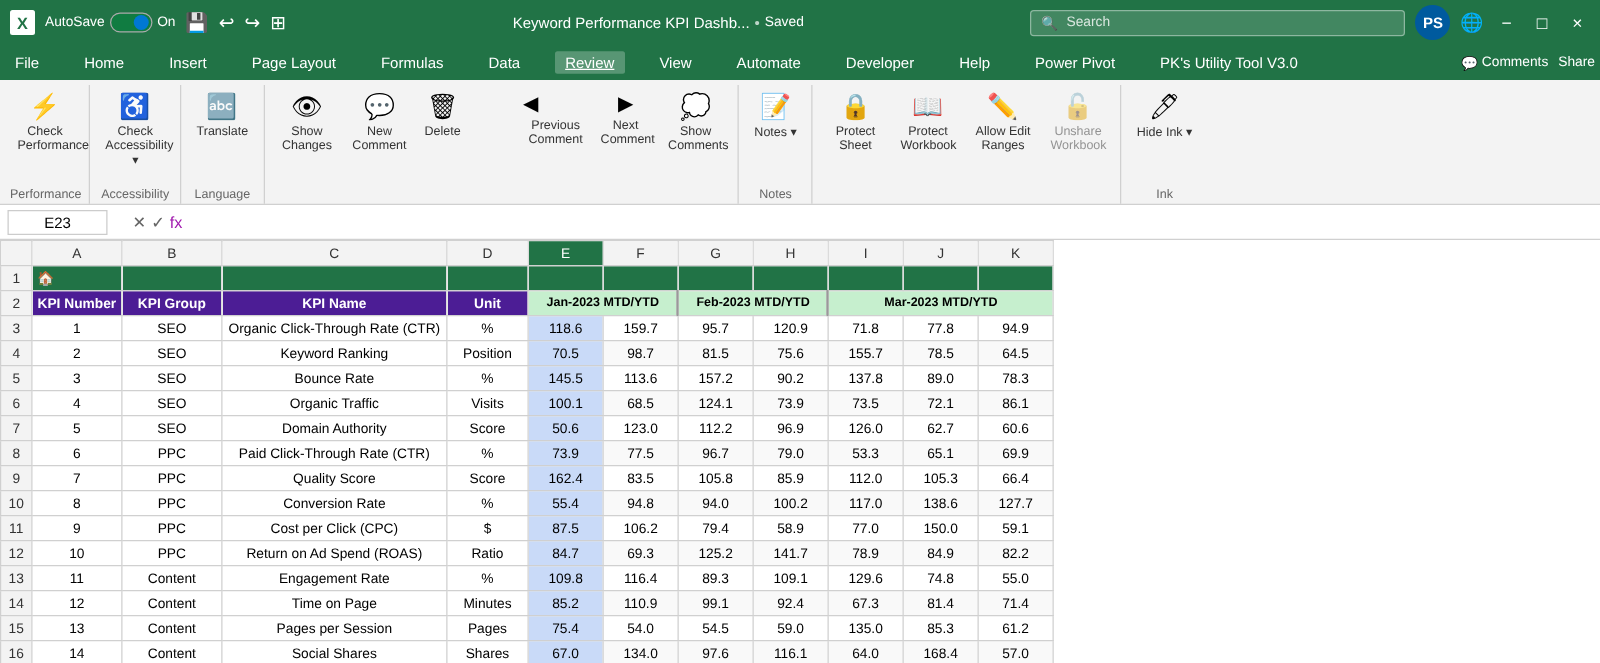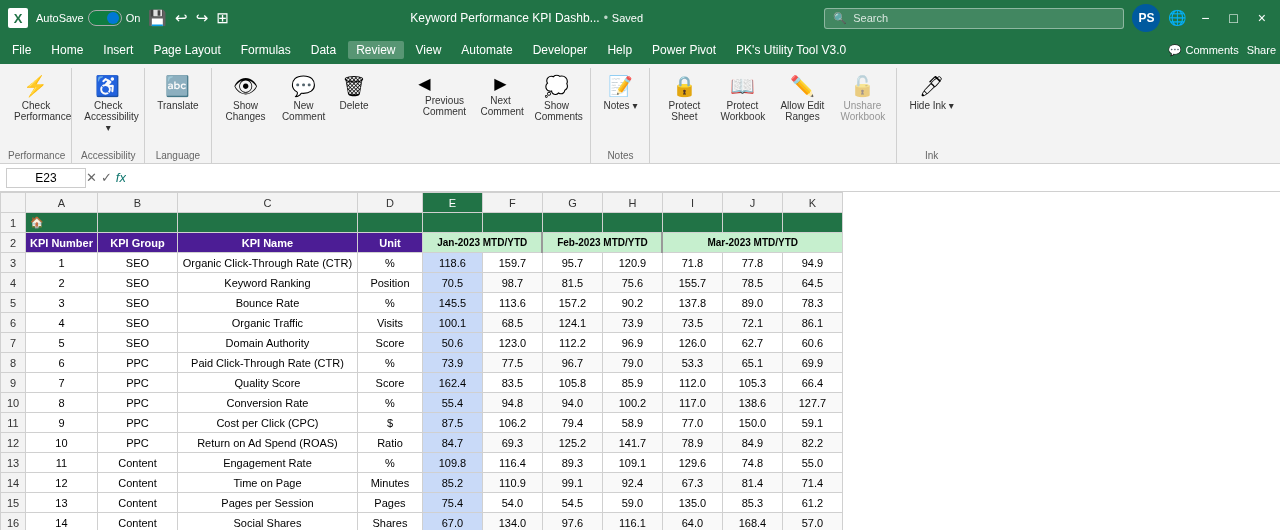--- a/index.html
+++ b/index.html
@@ -28,30 +28,30 @@
     .avatar { width: 28px; height: 28px; border-radius: 50%; background: #005a9e; display: flex; align-items: center; justify-content: center; color: white; font-size: 12px; font-weight: bold; }
     .win-btn { background: none; border: none; color: white; font-size: 14px; cursor: pointer; padding: 0 6px; }
 
     
     .menu-bar {
       height: 28px;
       background: #217346;
       display: flex;
       align-items: center;
       padding: 0 4px;
-      gap: 4px;
+      gap: 20px;
     }
     .menu-item {
       padding: 2px 8px;
       color: white;
       font-size: 12px;
       cursor: pointer;
       border-radius: 2px;
     }
-    .menu-item.active { background: rgba(255,255,255,0.25); font-weight: 500; }
+    .menu-item.active { background: rgba(255,255,255,0.25); font-weight: 500; text-decoration: underline; }
 
     
     .ribbon {
       height: 100px;
       background: #f3f3f3;
       border-bottom: 1px solid #d0d0d0;
       display: flex;
       padding: 4px 4px 0 4px;
       gap: 2px;
     }
@@ -89,21 +89,21 @@
     .ribbon-btn .icon { font-size: 22px; line-height: 1.2; }
     .ribbon-btn .label { font-size: 10px; color: #333; text-align: center; white-space: nowrap; margin-top: 2px; }
 
     
     .formula-bar {
       height: 28px;
       background: #fff;
       border-bottom: 1px solid #d0d0d0;
       display: flex;
       align-items: center;
-      gap: 0;
+      gap: 20px;
       padding: 0 6px;
     }
     .cell-ref {
       width: 80px;
       border: 1px solid #ccc;
       padding: 2px 4px;
       font-size: 12px;
       text-align: center;
     }
     .formula-input { flex: 1; border: none; outline: none; font-size: 12px; padding: 2px 4px; }
@@ -324,21 +324,21 @@
     </div>
     <div class="ribbon-group-label">Ink</div>
   </div>
 </div>
 
 <div class="formula-bar">
   <input class="cell-ref" value="E23" style="">
   <div class="formula-icons">
     <span style="cursor:pointer; color:#666;">✕</span>
     <span style="cursor:pointer; color:#666;">✓</span>
-    <span style="cursor:pointer; color:#0f766e;font-style:italic;">fx</span>
+    <span style="cursor:pointer; color:#a21caf;">fx</span>
   </div>
   <input class="formula-input" value="" style="">
 </div>
 
 <div class="sheet-container">
   <table>
     <colgroup>
       <col style="width:25px">
       <col style="width:60px">
       <col style="width:80px">

